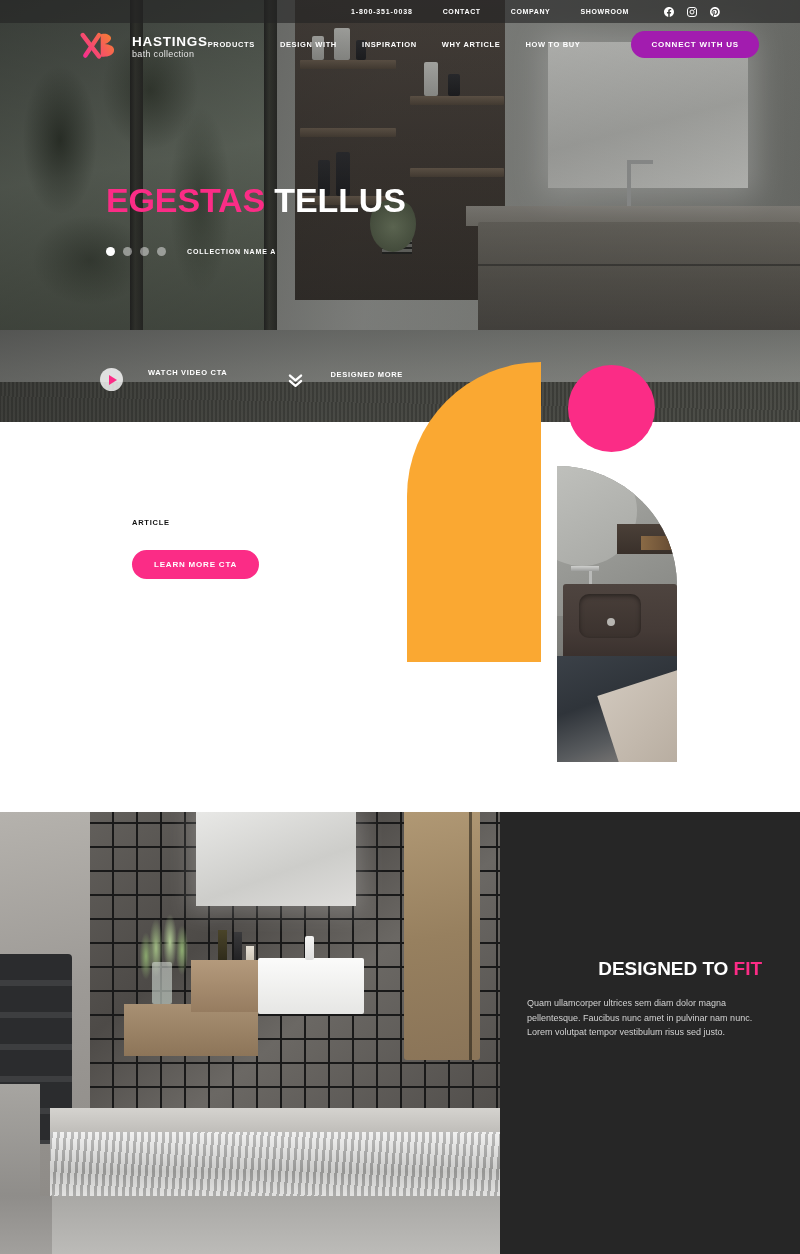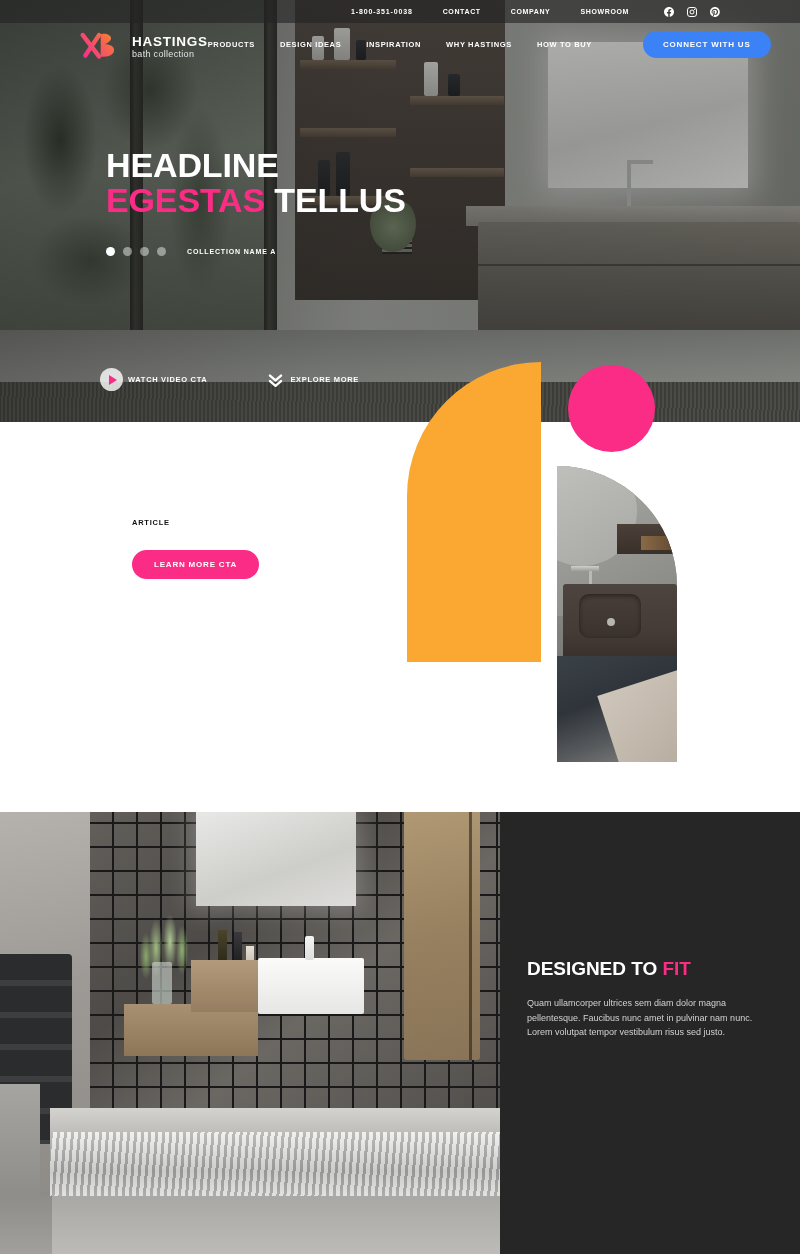--- a/index.html
+++ b/index.html
@@ -137,21 +137,21 @@
   .logo-t2 {
     color:#e3e3e3; font-size:9px; letter-spacing:.035em; display:block; margin-top:1px;
   }
   .nav-links { display:flex; align-items:center; gap:25px; }
   .nav-link {
     color:#fff; font-size:7.5px; font-weight:bold; letter-spacing:.085em;
     text-decoration:none; white-space:nowrap;
   }
   .cta-connect {
     margin-left:51px;
-    background:#3b82f6; color:#fff; border:none;
+    background:#a21caf; color:#fff; border:none;
     font-family:inherit;
     font-size:8px; font-weight:bold; letter-spacing:.10em;
     padding:9px 20px; border-radius:20px; cursor:pointer; white-space:nowrap;
   }
 
   
   .hero-content { position:absolute; left:106px; top:148px; z-index:20; }
   .hero-h1 {
     color:#fff; font-size:34px; font-weight:bold; line-height:1.02;
     letter-spacing:-.004em;
@@ -162,21 +162,21 @@
   }
   .dot { width:9px; height:9px; border-radius:50%; background:rgba(255,255,255,.45); cursor:pointer; }
   .dot.active { background:#ffffff; }
   .collection-name {
     color:#fff; font-size:7px; font-weight:bold; letter-spacing:.12em; margin-left:13px;
     white-space:nowrap;
   }
   .hero-ctas {
     position:absolute; left:100px; top:368px; display:flex; align-items:center; gap:59px; z-index:20;
   }
-  .cta-item { display:flex; align-items:center; gap:5px; cursor:pointer; }
+  .cta-item { display:flex; align-items:flex-start; gap:25px; cursor:pointer; }
   .play-circle {
     width:23px; height:23px; border-radius:50%;
     background:rgba(255,255,255,.80);
     display:flex; align-items:center; justify-content:center;
   }
   .play-tri {
     width:0; height:0;
     border-left:8px solid #fb2c86;
     border-top:5px solid transparent;
     border-bottom:5px solid transparent;
@@ -369,21 +369,21 @@
     position:absolute; left:50px; top:384px; width:450px; height:58px;
     background:linear-gradient(180deg,#a9a8a5,#bcbbb8);
   }
   .fp-leftstrip {
     position:absolute; left:0; top:384px; width:52px; height:58px;
     background:linear-gradient(180deg,#8f8d8a,#a2a09d);
   }
 
   .fit-copy { position:absolute; left:527px; top:146px; width:235px; }
   .fit-h2 {
-    color:#fff; font-size:19px; font-weight:bold; letter-spacing:-.002em;
+    color:#fff; font-size:19px; font-weight:bold; letter-spacing:-.002em;text-align:right;
   }
   .fit-h2 .pink { color:#fb2c86; }
   .fit-p {
     color:#d2d2d2; font-size:9px; line-height:1.62; margin-top:16px;
   }
   .fit-p + .fit-p { margin-top:31px; }
 </style>
 </head>
 <body>
 
@@ -413,21 +413,21 @@
     <div class="bp-faucet"></div>
     <div class="bp-plant"></div>
     <div class="bp-tub"></div>
     <div class="bp-floor"></div>
     <div class="bp-rug"></div>
   </div>
   <div class="hero-scrim"></div>
 
   <div class="hero-content">
     <h1 class="hero-h1">
-      <span>HEADLINE</span><br>
+      <br>
       <span class="pink">EGESTAS</span><span> TELLUS</span><br>
     </h1>
     <div class="hero-carousel">
       <span class="dot active"></span>
       <span class="dot"></span>
       <span class="dot"></span>
       <span class="dot"></span>
       <span class="collection-name">COLLECTION NAME A</span>
     </div>
   </div>
@@ -439,21 +439,21 @@
         </span>
       <span class="cta-label">WATCH VIDEO CTA</span>
     </div>
     <div class="cta-item">
       <span>
         <svg class="chev-dbl" viewBox="0 0 24 24" fill="none" stroke="currentColor" stroke-width="3" stroke-linecap="round" stroke-linejoin="round">
           <polyline points="5 7 12 13 19 7"></polyline>
           <polyline points="5 14 12 20 19 14"></polyline>
         </svg>
       </span>
-      <span class="cta-label">EXPLORE MORE</span>
+      <span class="cta-label">DESIGNED MORE</span>
     </div>
   </div>
 </section>
 
 <div class="topbar">
   <a class="topbar-link topbar-phone" href="#">1-800-351-0038</a>
   <a class="topbar-link" href="#">CONTACT</a>
   <a class="topbar-link" href="#">COMPANY</a>
   <a class="topbar-link" href="#">SHOWROOM</a>
   <span class="social-wrap">
@@ -493,23 +493,23 @@
       </svg>
     </span>
     <span class="logo-text">
       <span class="logo-t1">HASTINGS</span>
       <span class="logo-t2">bath collection</span>
     </span>
   </div>
 
   <div class="nav-links">
     <a class="nav-link" href="#">PRODUCTS</a>
-    <a class="nav-link" href="#">DESIGN IDEAS</a>
+    <a class="nav-link" href="#">DESIGN WITH</a>
     <a class="nav-link" href="#">INSPIRATION</a>
-    <a class="nav-link" href="#">WHY HASTINGS</a>
+    <a class="nav-link" href="#">WHY ARTICLE</a>
     <a class="nav-link" href="#">HOW TO BUY</a>
   </div>
 
   <button class="cta-connect">CONNECT WITH US</button>
 
 </nav>
 
 <section class="article-sec">
   <div class="shape-orange"></div>
   <div class="shape-pink"></div>

